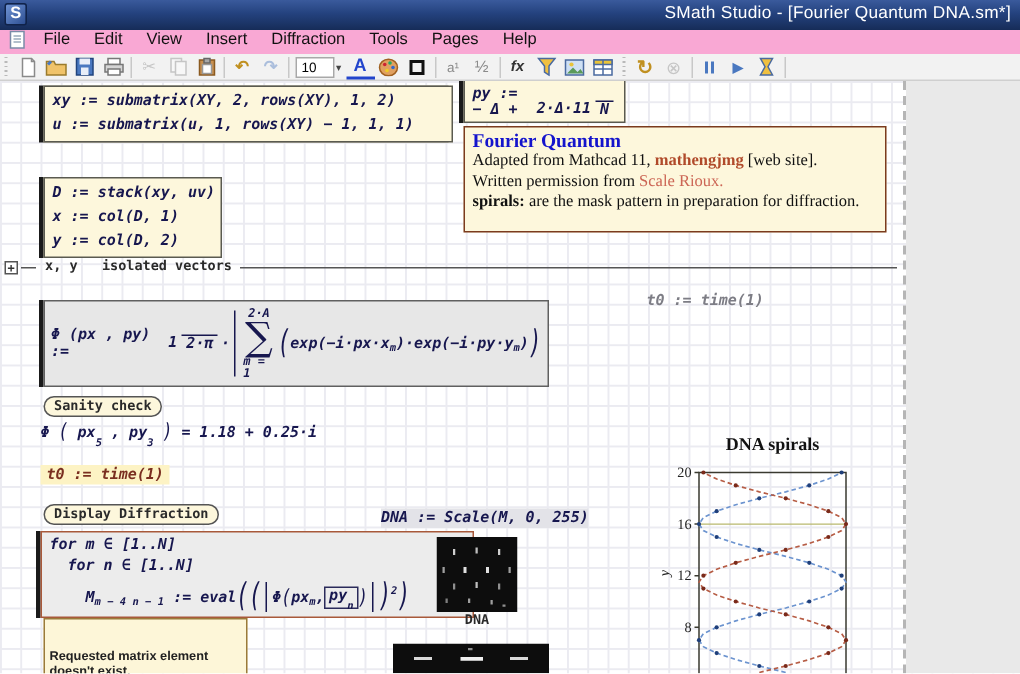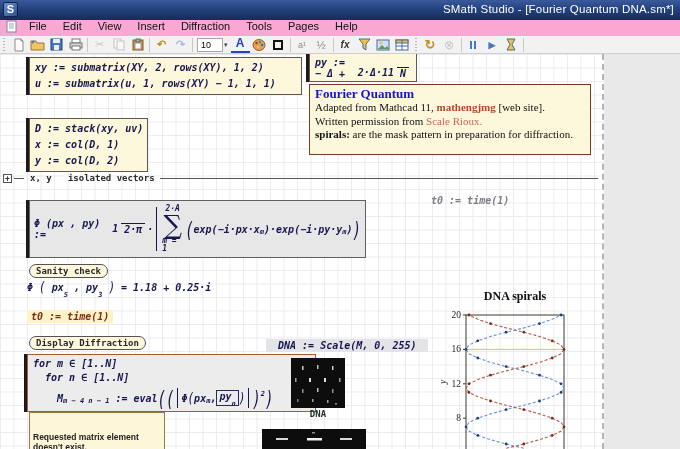--- a/index.html
+++ b/index.html
@@ -87,21 +87,21 @@
   .sum .lim { font-size:8px; }
   .sum .sig { font-size:26px; font-weight:normal; line-height:24px; font-family:"DejaVu Serif",serif; }
   .absbar { width:1px; height:44px; background:#17174f; margin:0 3px; }
 
   .t0-faint { position:absolute; left:431px; top:141px; color:#7d7d85; }
   .t0-hl { position:absolute; left:27px; top:256px; background:#fdf3c4; padding:1px 4px; color:#7a2f20; }
 
   .err-tip { position:absolute; left:29px; top:358px; width:136px; background:#fdf6d8; border:1px solid #9a7a3a;
     font-size:8.5px; font-weight:bold; color:#222; padding:19px 3px; line-height:10px; }
 
-  .dna-def { position:absolute; left:266px; top:285px; background:#e3e3e8; padding:1px 12px; }
+  .dna-def { position:absolute; left:254px; top:285px; background:#e3e3e8; padding:1px 0; }
   .dna-img { position:absolute; left:291px; top:304px; }
   .dna-cap { position:absolute; left:291px; top:355px; width:54px; text-align:center; font-size:9px; color:#2a2a2a; }
   .bottom-img { position:absolute; left:262px; top:375px; }
 
   .chart { position:absolute; left:438px; top:234px; }
   .ct { font-family:"Liberation Serif",serif; font-weight:bold; font-size:12px; fill:#111; }
   .ctick { font-family:"Liberation Serif",serif; font-size:9.5px; fill:#222; }
   .cy { font-family:"Liberation Serif",serif; font-style:italic; font-size:9.5px; fill:#222; }
 
   .mono9 { font-family:"DejaVu Sans Mono",monospace; font-weight:bold; }

